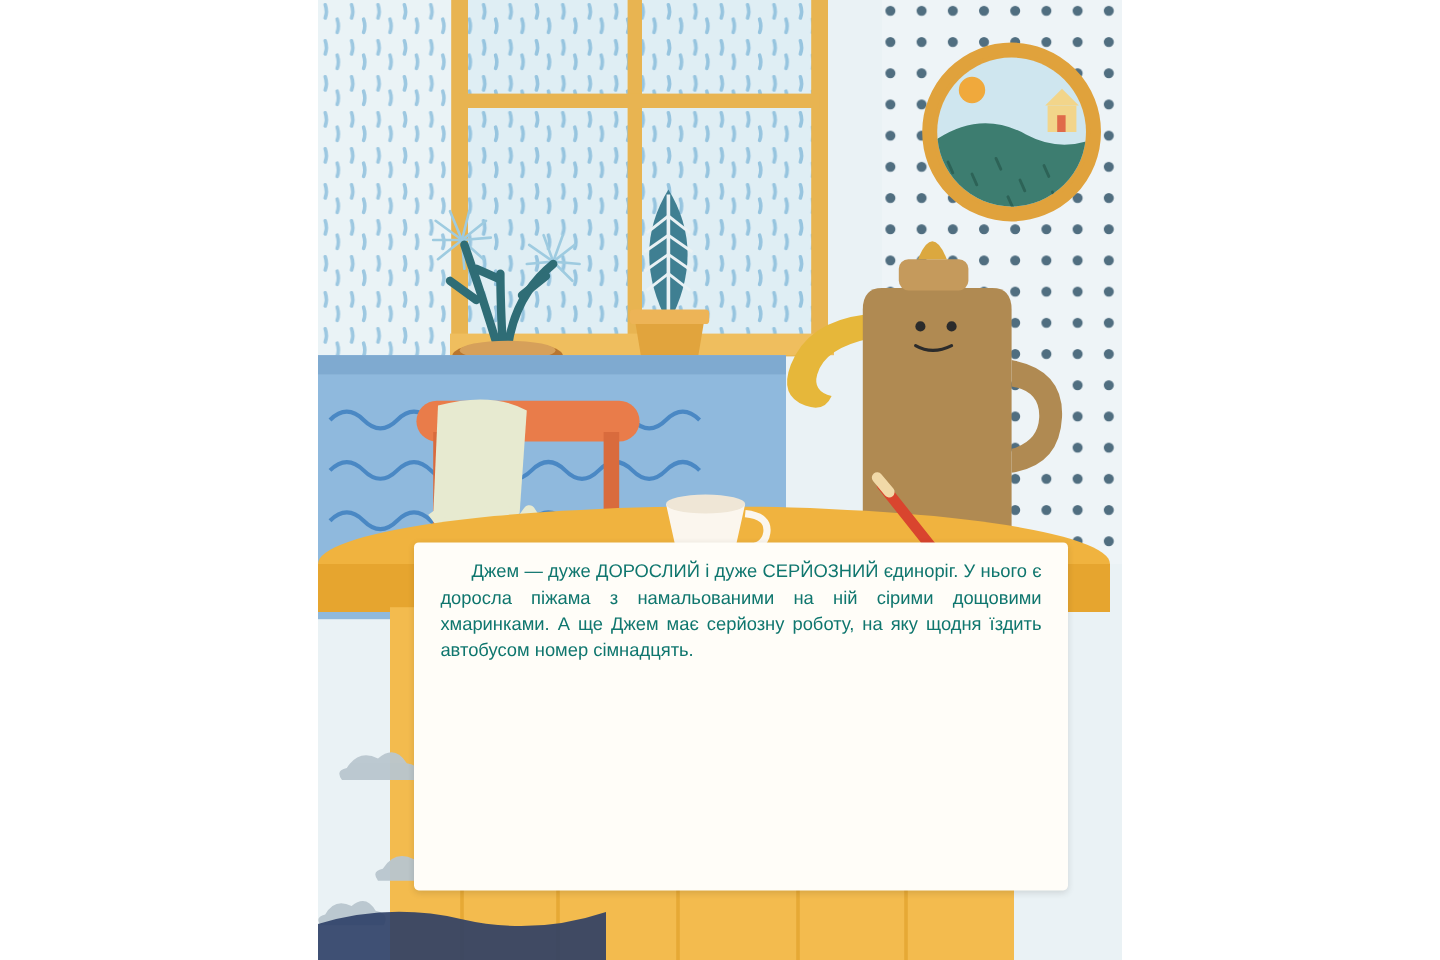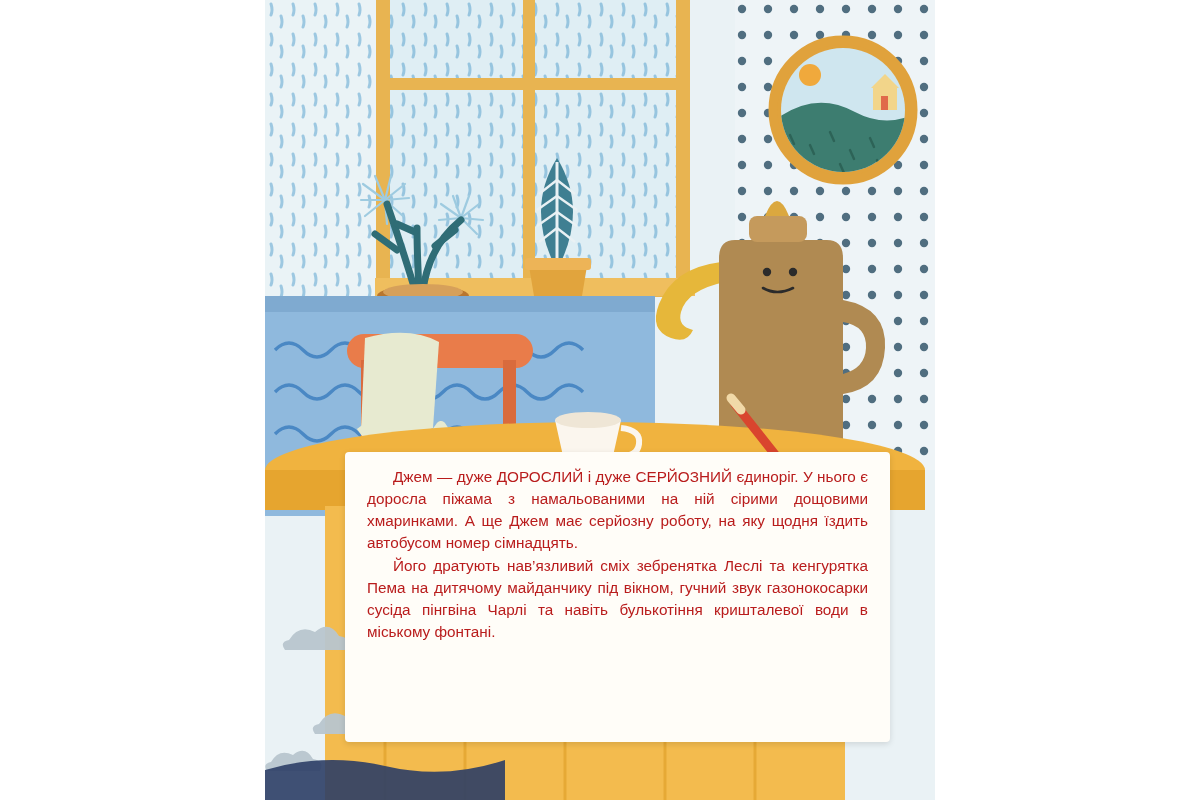--- a/index.html
+++ b/index.html
@@ -53,21 +53,21 @@
     box-shadow: 0 2px 6px rgba(0,0,0,0.12);
     padding: 14px 22px 10px 22px;
     box-sizing: border-box;
   }
   .text-card p {
     margin: 0 0 2px 0;
     text-indent: 26px;
     font-family: "Liberation Sans", sans-serif;
     font-size: 15.3px;
     line-height: 1.43;
-    color: #b91c1c;
+    color: #0f766e;
     text-align: justify;
     text-justify: inter-word;
     hyphens: manual;
   }
   .text-card p:last-child { margin-bottom: 0; }
 </style>
 </head>
 <body>
 
 <div class="page">
@@ -251,16 +251,15 @@
         <path d="M24 640 q10 -16 26 -8 q14 -12 24 4 q14 2 8 14 h-62q-6 -8 4 -10z"></path>
         <path d="M54 724 q10 -16 26 -8 q14 -12 24 4 q14 2 8 14 h-62q-6 -8 4 -10z"></path>
         <path d="M6 762 q8 -14 22 -7 q12 -10 20 4 q12 2 7 12 h-53q-5 -7 4 -9z"></path>
       </g>
       <path d="M0 770 q60 -18 120 -4 q60 14 120 -6 v40 h-240z" fill="#2c3e66" opacity="0.9"></path>
     </svg>
   </div>
 
   <div class="text-card">
     <p>Джем — дуже ДОРОСЛИЙ і дуже СЕРЙОЗНИЙ єдиноріг. У нього є доросла піжама з намальованими на ній сірими дощовими хмаринками. А ще Джем має серйозну роботу, на яку щодня їздить автобусом номер сімнадцять.</p>
-    <p>Його дратують нав’язливий сміх зебренятка Леслі та кенгурятка Пема на дитячому майданчику під вікном, гучний звук газонокосарки сусіда пінгвіна Чарлі та навіть булько­тіння кришталевої води в міському фонтані.</p>
   </div>
 
 </div>
 
 </body></html>

